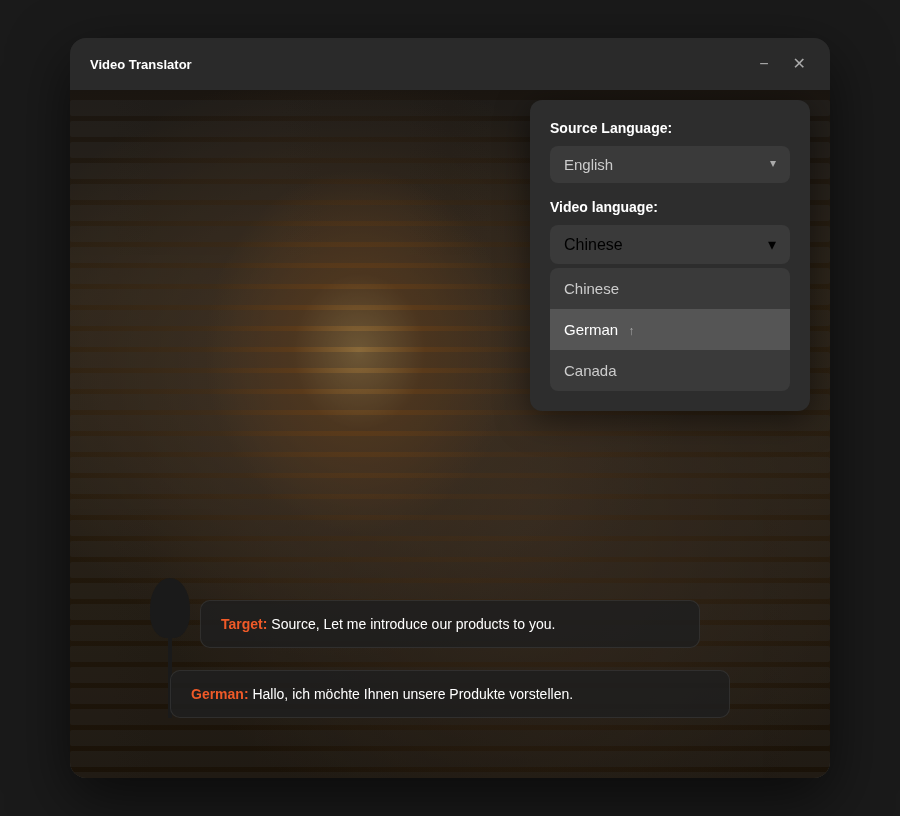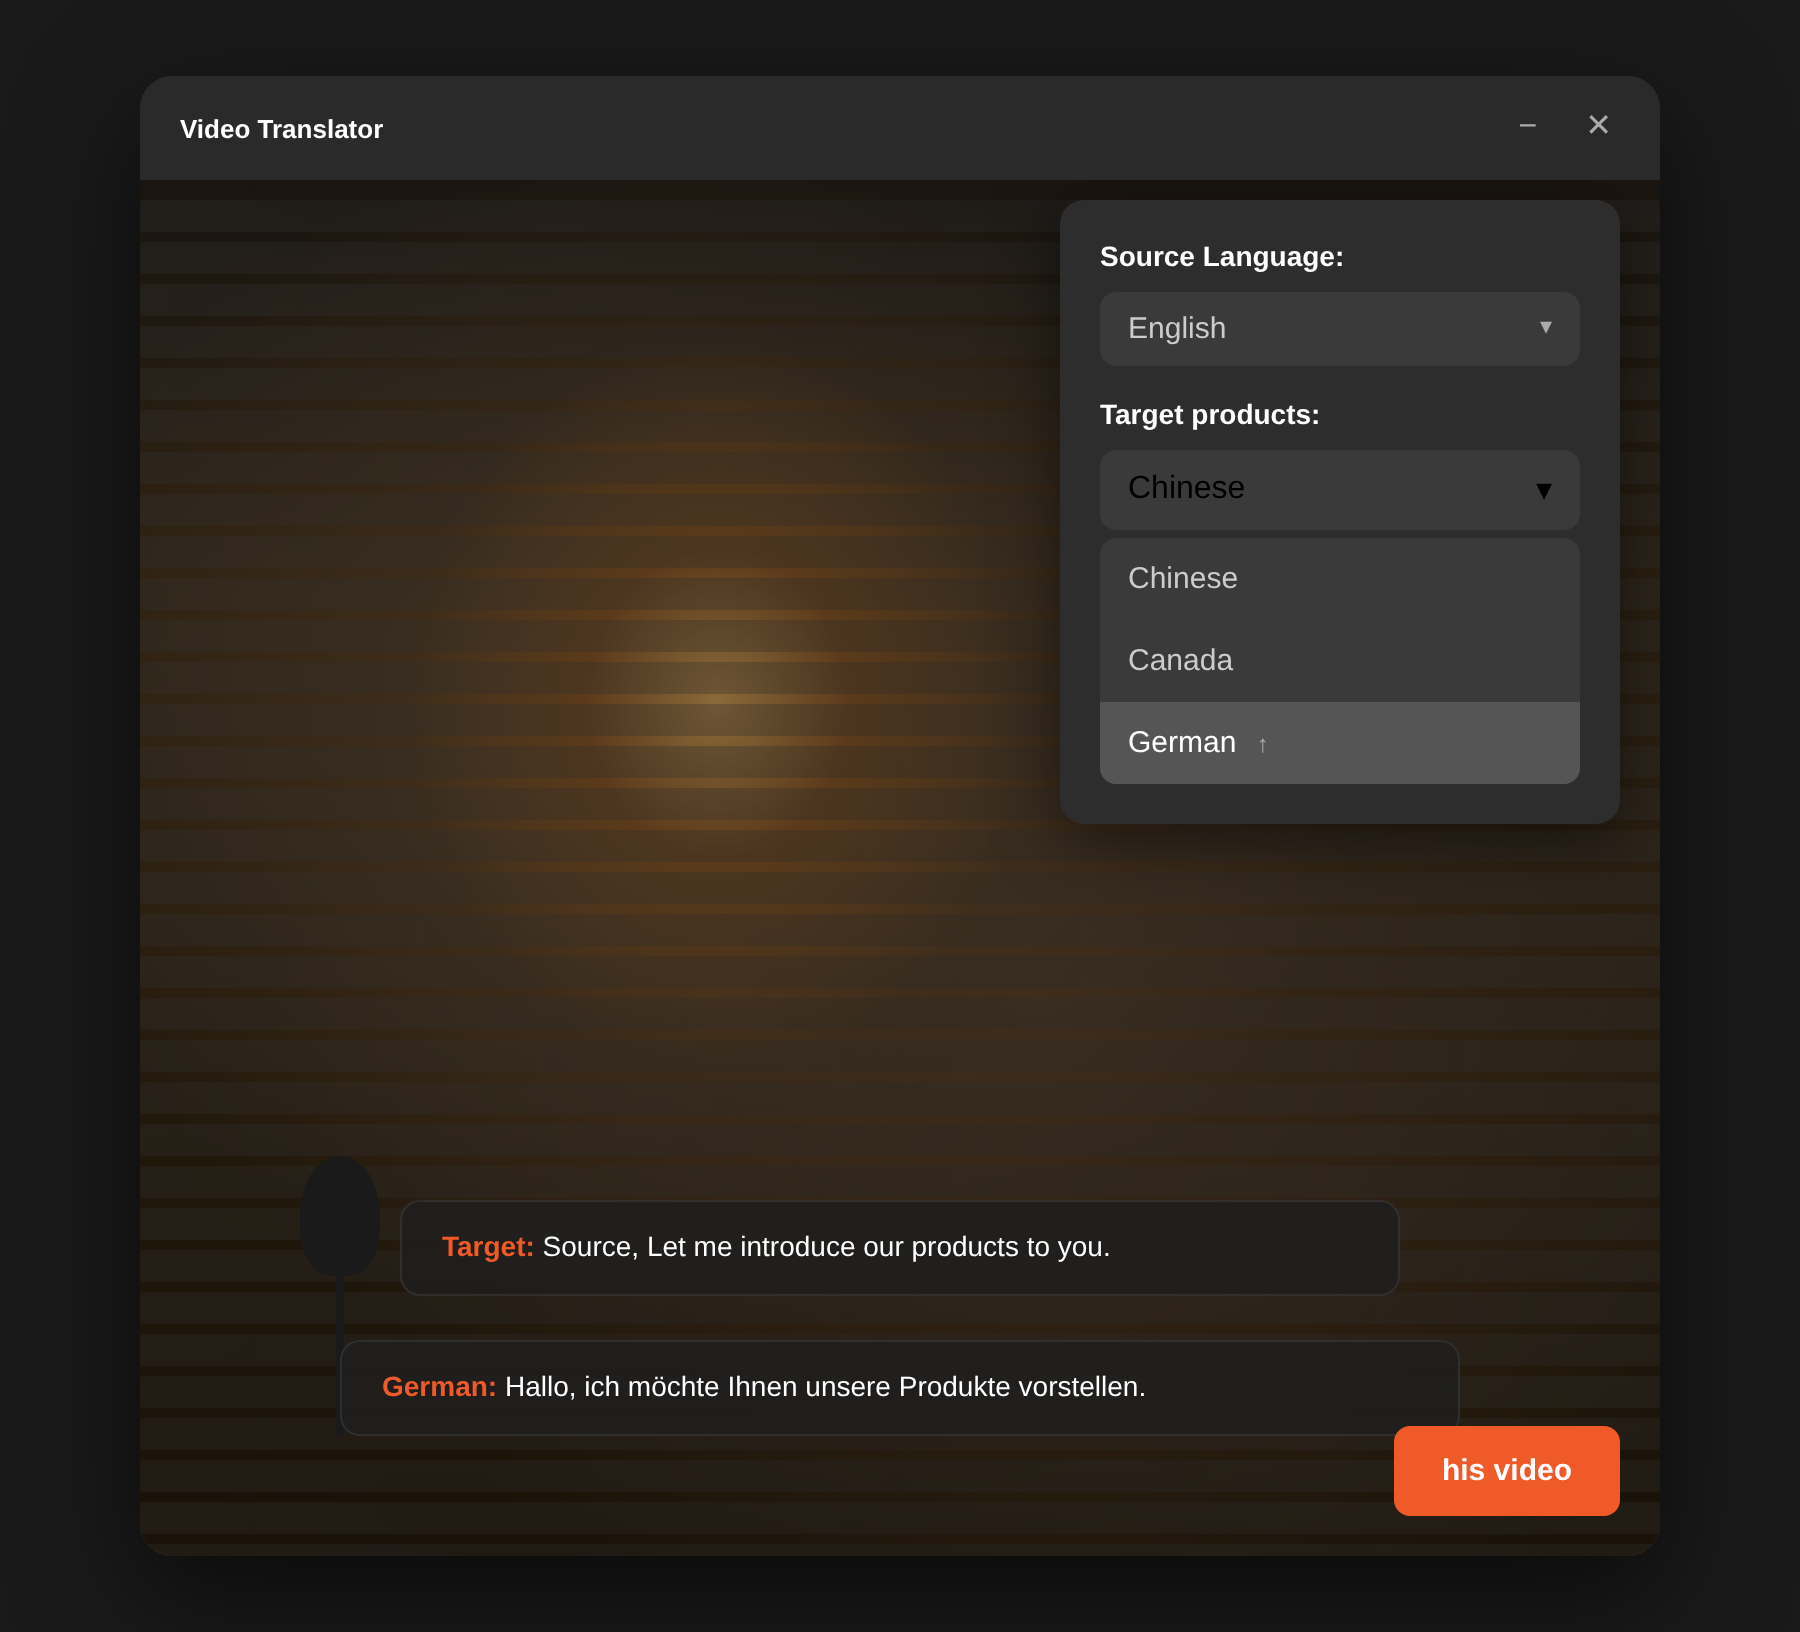--- a/index.html
+++ b/index.html
@@ -324,43 +324,40 @@
       </div>
     </div>
 
     <div class="dropdown-panel">
       <div class="field-label">Source Language:</div>
       <div class="select-box">
         <span class="select-value">English</span>
         <span class="chevron">▾</span>
       </div>
 
-      <div class="target-field-label">Target products:</div>
+      <div class="target-field-label">Video language:</div>
       <div class="select-box-active">
         <span class="select-value">Chinese</span>
         <span class="chevron">▾</span>
       </div>
 
       <div class="dropdown-list">
         <div class="dropdown-item">
           <span>Chinese</span>
-        </div>
-        <div class="dropdown-item">
-          <span>Canada</span>
         </div>
         <div class="dropdown-item highlighted">
           <span>German</span>
           <span style="color:#aaa;font-size:12px;margin-left:6px;">↑</span>
         </div>
+        <div class="dropdown-item">
+          <span>Canada</span>
+        </div>
       </div>
     </div>
 
-    <button class="translate-btn">
-      <span>his video</span>
-    </button>
 
     <div class="mic-area">
       <div class="mic-head"></div>
       <div class="mic-stand"></div>
     </div>
 
     <div class="subtitle-english">
       <span class="subtitle-label">Target:</span><span class="subtitle-text"> Source,  Let me introduce our products to you.</span>
     </div>
 

